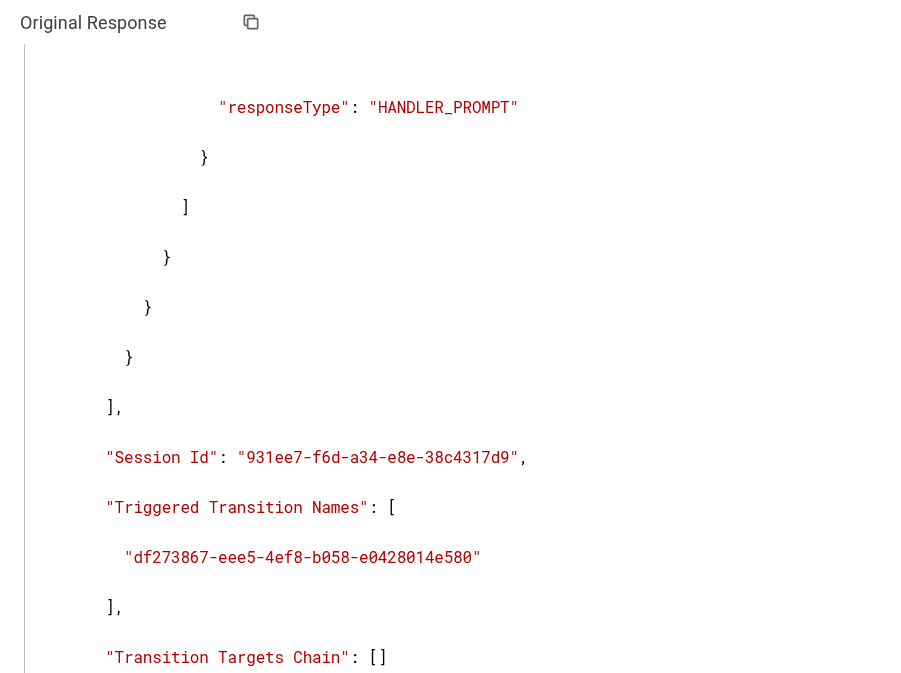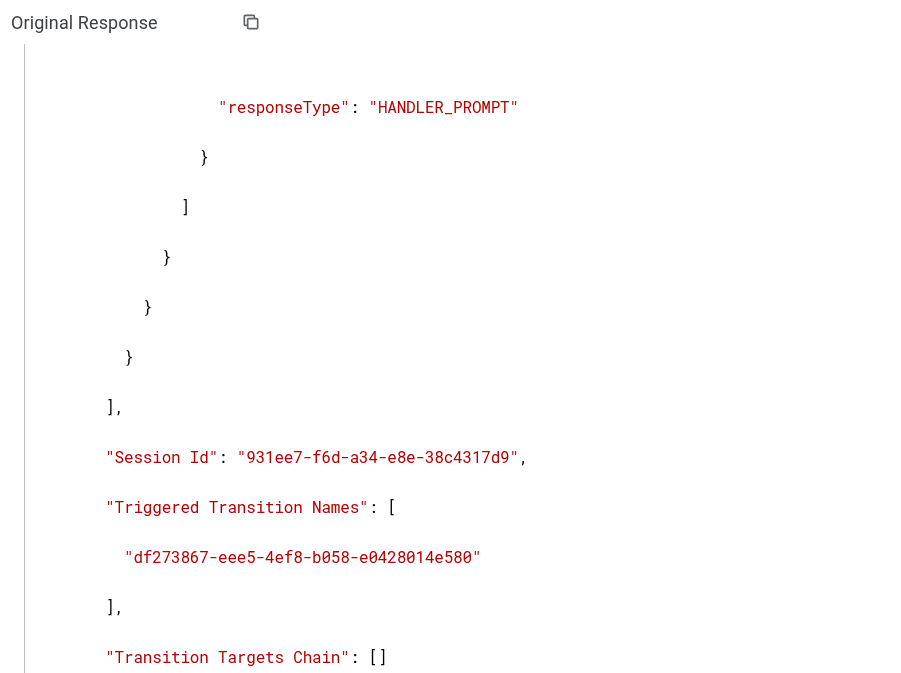--- a/index.html
+++ b/index.html
@@ -6,21 +6,21 @@
     body {
       width: 901px;
       height: 673px;
       background: #fff;
       font-family: 'Google Sans', 'Roboto', Arial, sans-serif;
       overflow: hidden;
     }
     .header {
       display: flex;
       align-items: center;
-      padding: 10px 28px 10px 11px;
+      padding: 10px 28px 10px 20px;
       gap: 18px;
     }
     .header-title {
       font-size: 18px;
       color: #3c4043;
       font-weight: 400;
       letter-spacing: 0.1px;
     }
     .copy-btn {
       margin-left: auto;

